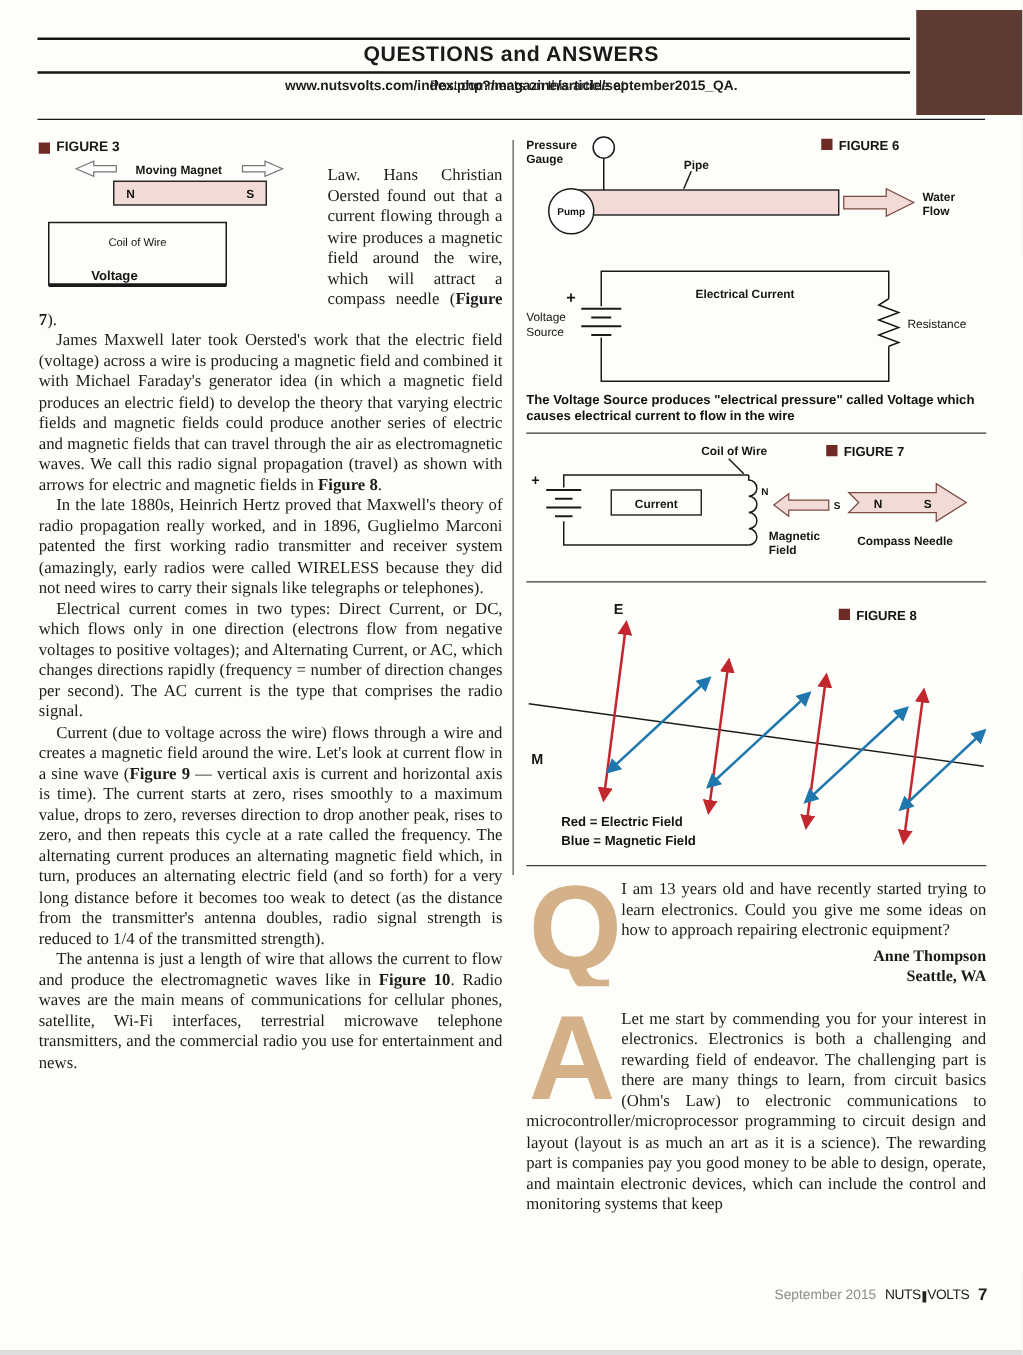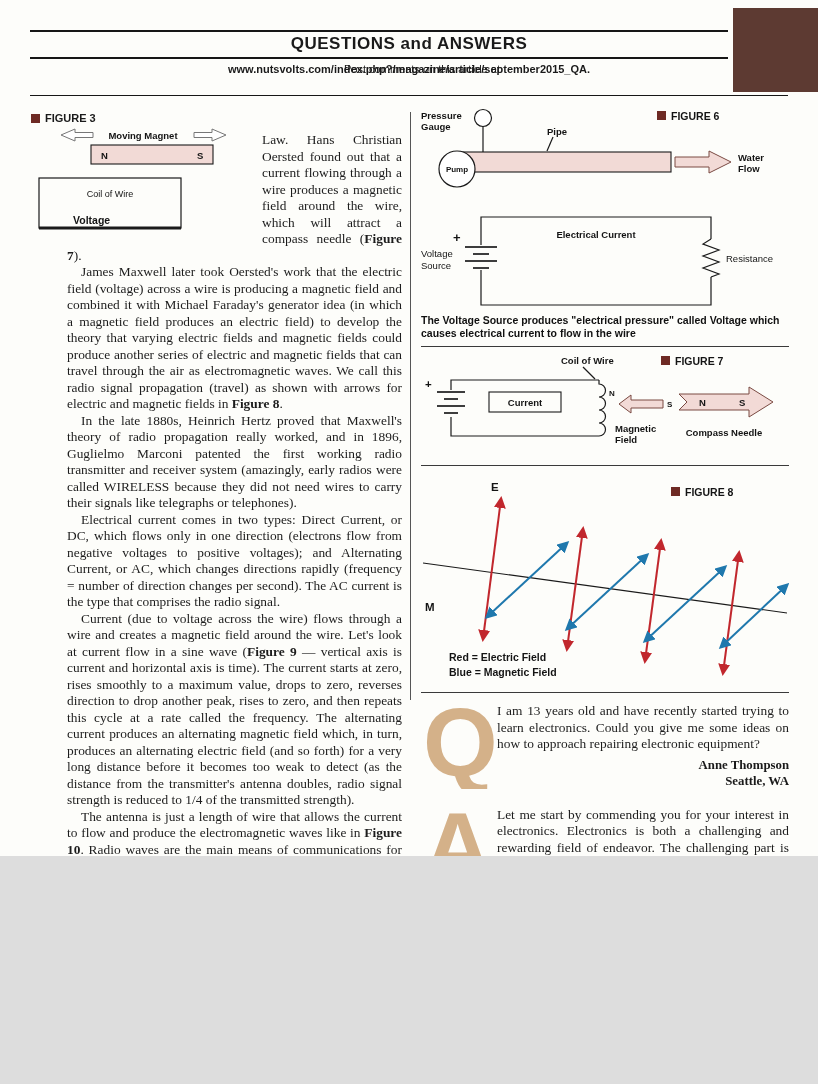--- a/index.html
+++ b/index.html
@@ -1,18 +1,18 @@
 <!DOCTYPE html>
 <html><head>
 <meta charset="utf-8">
 <style>
   * { margin:0; padding:0; box-sizing:border-box; }
   html,body { width:818px; height:1084px; }
   body { background:#ddd; }
-  .page { position:relative; width:818px; height:856px; background:#fdfdfa; overflow:hidden;
+  .page { position:relative; width:818px; height:1080px; background:#fdfdfa; overflow:hidden;
           font-family:"Liberation Sans",sans-serif; color:#1a1a1a; }
 
   .corner-block { position:absolute; top:8px; right:0; width:85px; height:84px; background:#5d3a32; }
 
   .rule { position:absolute; left:30px; width:698px; height:2px; background:#161616; }
   .rule-top { top:30px; }
   .rule-mid { top:57px; }
   .rule-bottom { top:95px; width:758px; height:1px; }
   .page-title { position:absolute; top:34px; left:0; width:818px; text-align:center;
                 font-size:17px; font-weight:bold; letter-spacing:.5px; }
@@ -21,21 +21,21 @@
 
   .col-left  { position:absolute; left:31px;  top:112px; width:371px; }
   .col-right { position:absolute; left:421px; top:108px; width:368px; }
   .v-divider { position:absolute; left:410px; top:112px; width:1px; height:588px; background:#555; }
 
   .fig5-wrap { float:left; width:225px; margin:0 6px 4px 0; }
   .fig-label { display:flex; align-items:center; gap:5px; font-size:11px; font-weight:bold; margin-bottom:2px; }
   .fig-sq { width:9px; height:9px; background:#6e2a24; }
 
   .bp { font-family:"Liberation Serif",serif; font-size:13.4px; line-height:16.5px;
-        text-align:justify; color:#1c1c1c;margin-left:36px; }
+        text-align:justify; color:#1c1c1c; }
   .bp.first { padding-top:20px; }
   .indent { text-indent:14px; }
 
   .cap { font-size:10.5px; line-height:12.5px; font-weight:bold; color:#111; margin-top:3px; }
   .col-right hr { border:none; border-top:1px solid #3a3a3a; margin:7px 0; }
 
   svg { display:block; }
   svg text { font-family:"Liberation Sans",sans-serif; fill:#141414; }
   .t8b  { font-size:8px;   font-weight:bold; }
   .t9   { font-size:9px; }
@@ -59,21 +59,21 @@
   .qa-letter { float:left; width:64px; margin:4px 10px 2px 2px;
                font-size:96px; line-height:72px; font-weight:bold; color:#d4b189; }
   .qa-text { font-family:"Liberation Serif",serif; font-size:13.4px; line-height:16.5px;
              text-align:justify; color:#1c1c1c; }
   .qa-sig { font-family:"Liberation Serif",serif; font-size:12.8px; line-height:16px;
             font-weight:bold; text-align:right; }
   .qa-sig.first { margin-top:4px; }
 
   .footer { position:absolute; top:1028px; right:28px; display:flex; align-items:center; gap:7px; }
   .issue { color:#8c8c8c; font-size:11px; }
-  .brand { display:flex; align-items:flex-end; font-weight:bold; font-size:14px; letter-spacing:-0.3px; }
+  .brand { display:flex; align-items:flex-end; font-weight:normal; font-size:11px; letter-spacing:-0.3px; }
   .brand-sq { display:inline-block; width:3px; height:9px; background:#222; margin:0 1px; }
   .pageno { font-weight:bold; font-size:13.5px; }
 </style>
 </head>
 <body>
 
 <div class="page">
 
   <div class="corner-block"></div>
 

